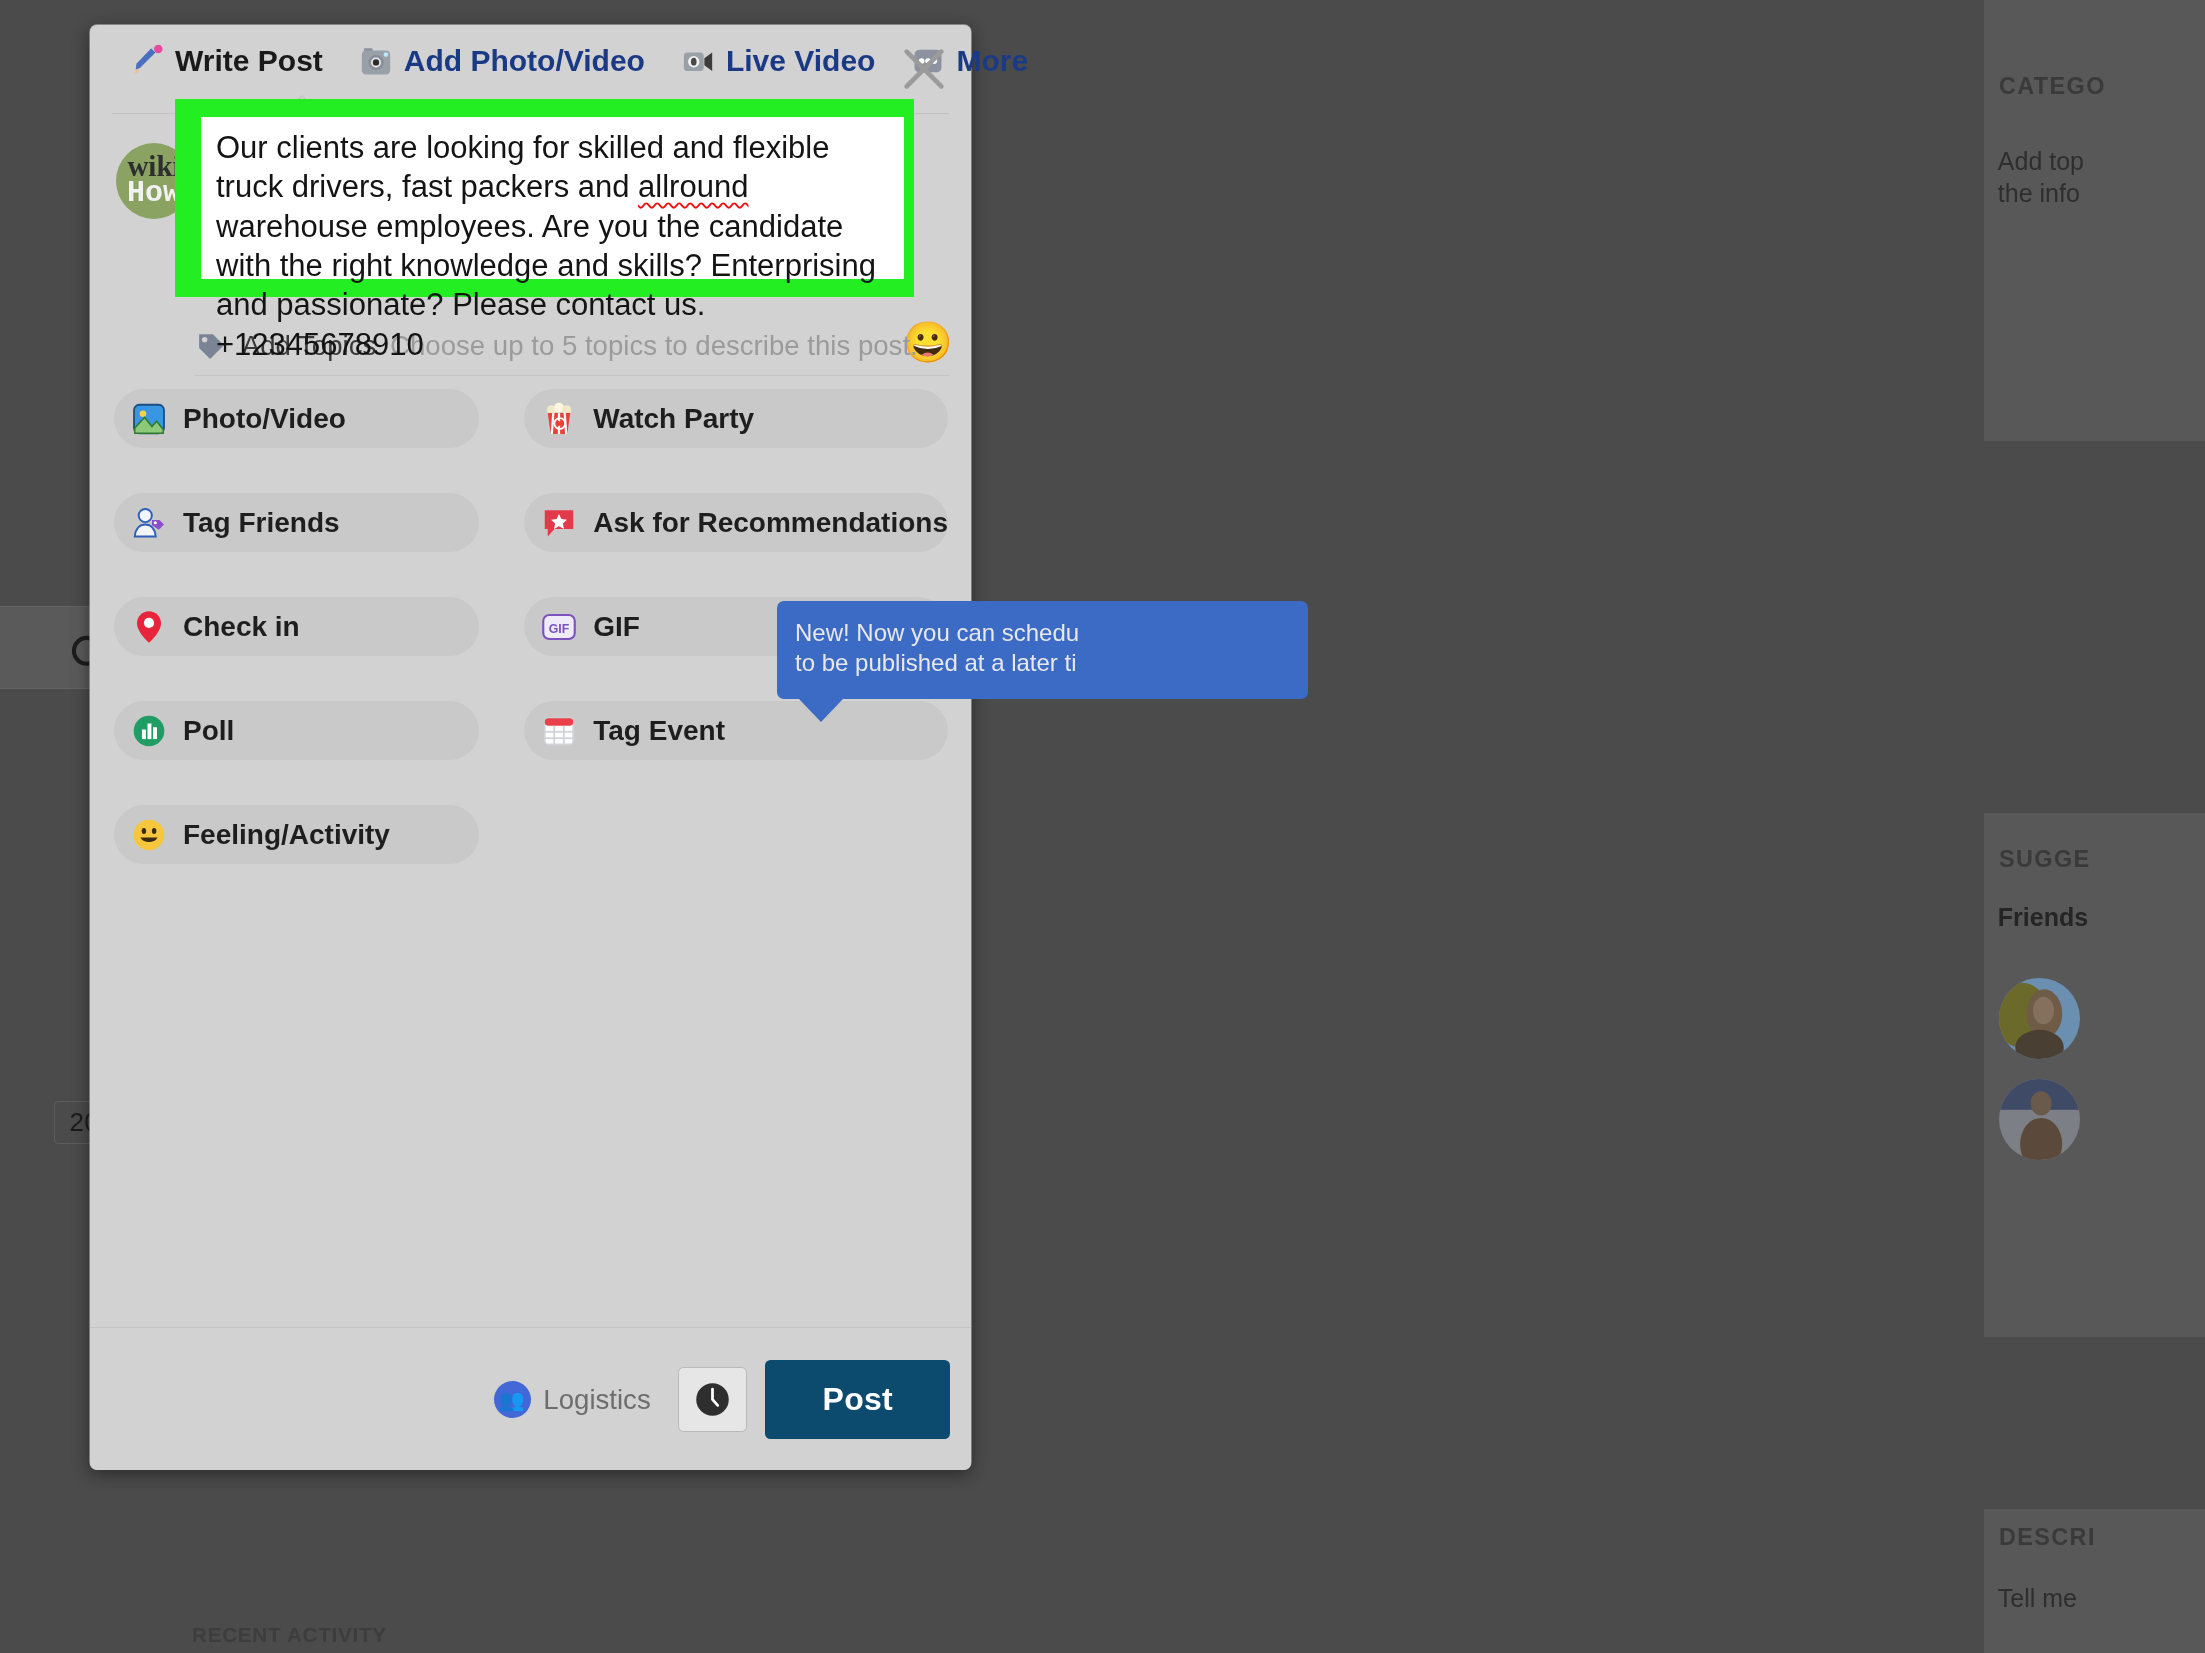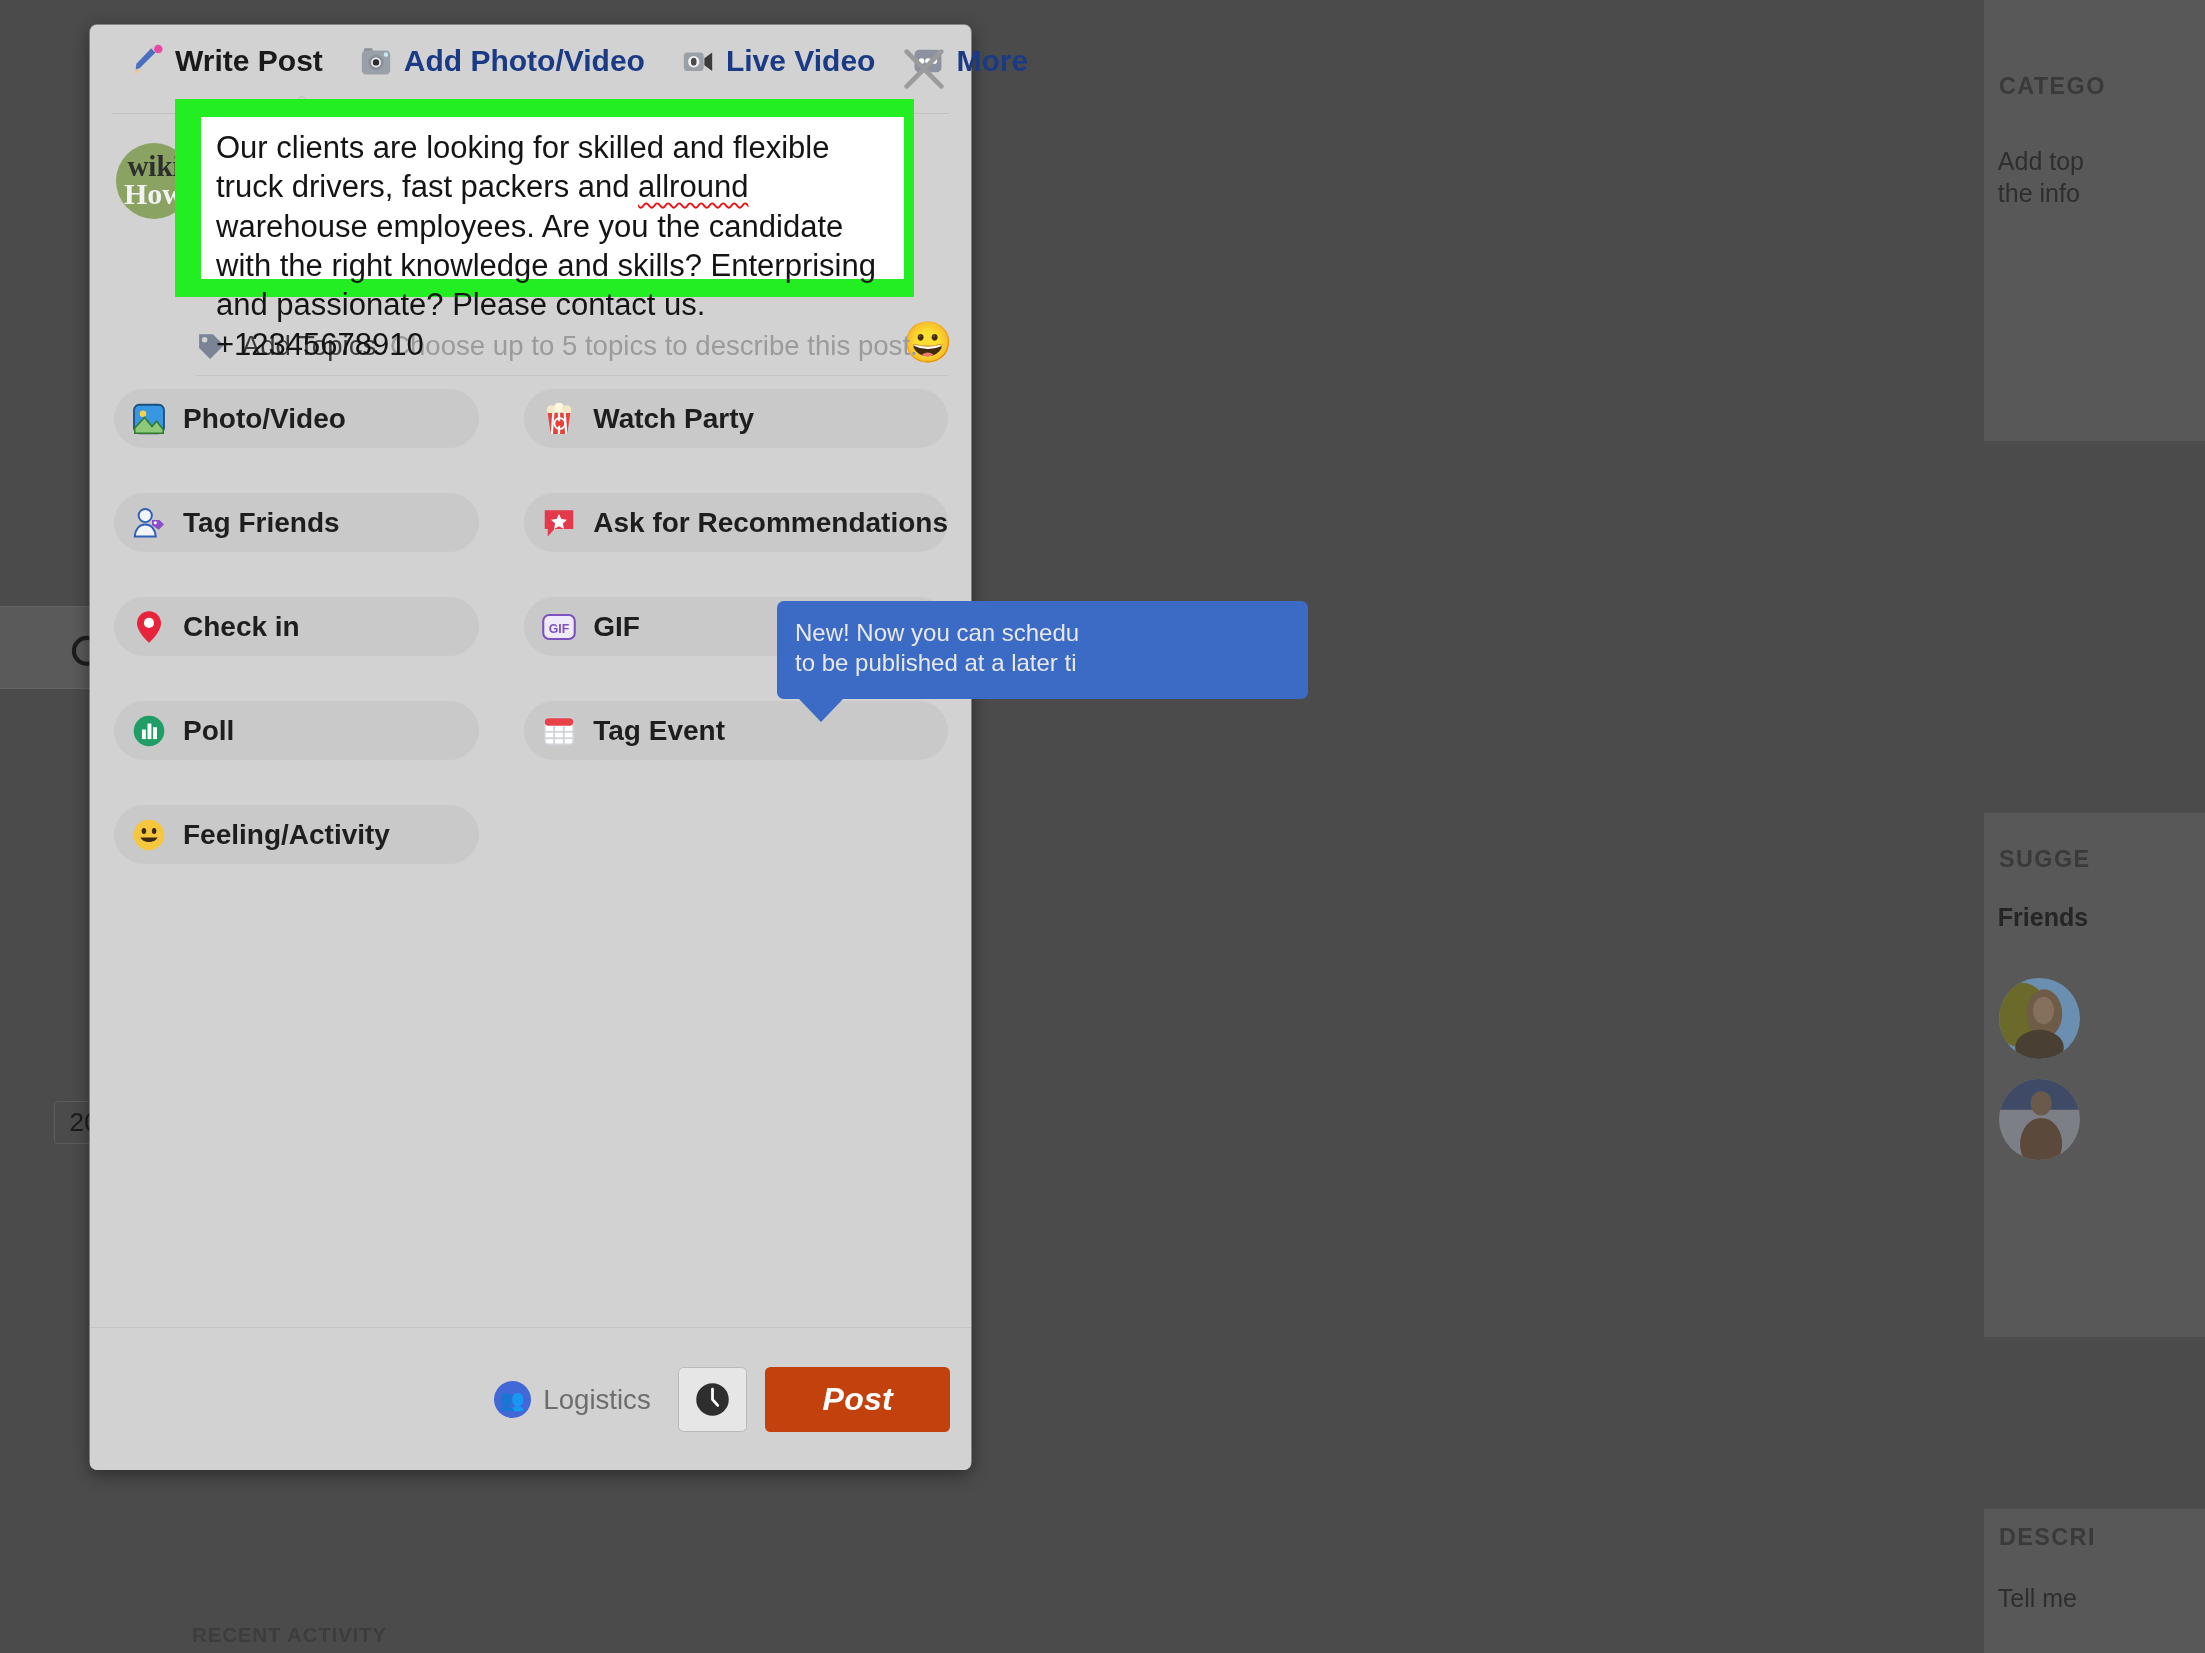--- a/index.html
+++ b/index.html
@@ -138,21 +138,21 @@
     position: absolute; left: 26px; top: 27.6px;
     width: 76px; height: 76px;
     border-radius: 50%;
     background: #8aa262;
     overflow: hidden;
     display: flex; flex-direction: column;
     align-items: center; justify-content: center;
     line-height: .92;
   }
   #avatar .w1 { color: #2e2e2e; font-size: 29px; font-weight: bold; font-family: "Liberation Serif", serif; }
-  #avatar .w2 { color: #f2f2f2; font-size: 30px; font-weight: bold; font-family: Liberation Serif, serif; }
+  #avatar .w2 { color: #f2f2f2; font-size: 30px; font-weight: bold; font-family: Liberation Mono, monospace; }
 
   #emoji-btn {
     position: absolute; right: 25px; top: 207px;
     width: 43px; height: 43px;
     font-size: 40px; line-height: 1;
     color: #b8b8b8;
   }
 
   
   #highlight {
@@ -249,28 +249,27 @@
   }
   #audience-label { font-size: 27.6px; color: #6d6d6d; }
   #schedule-btn {
     width: 69px; height: 65px;
     background: #e6e6e6;
     border: 1.4px solid #b9b9b9;
     border-radius: 5.5px;
     display: flex; align-items: center; justify-content: center;
   }
   #post-btn {
-    width: 185px; height: 65px;
-    background: #c2410c;
+    width: 185px; height: 79px;
+    background: #0c4a6e;
     border-radius: 5.5px;
     color: #ffffff;
     font-size: 32px; font-weight: bold;
     display: flex; align-items: center; justify-content: center;
     letter-spacing: 0.3px;
-    font-style: italic;
   }
 
   
   #tooltip {
     position: absolute;
     left: 777px; top: 601px;
     width: 531px; height: 98px;
     background: #3b6bc4;
     border-radius: 6.9px;
     color: #e8e8e8;

